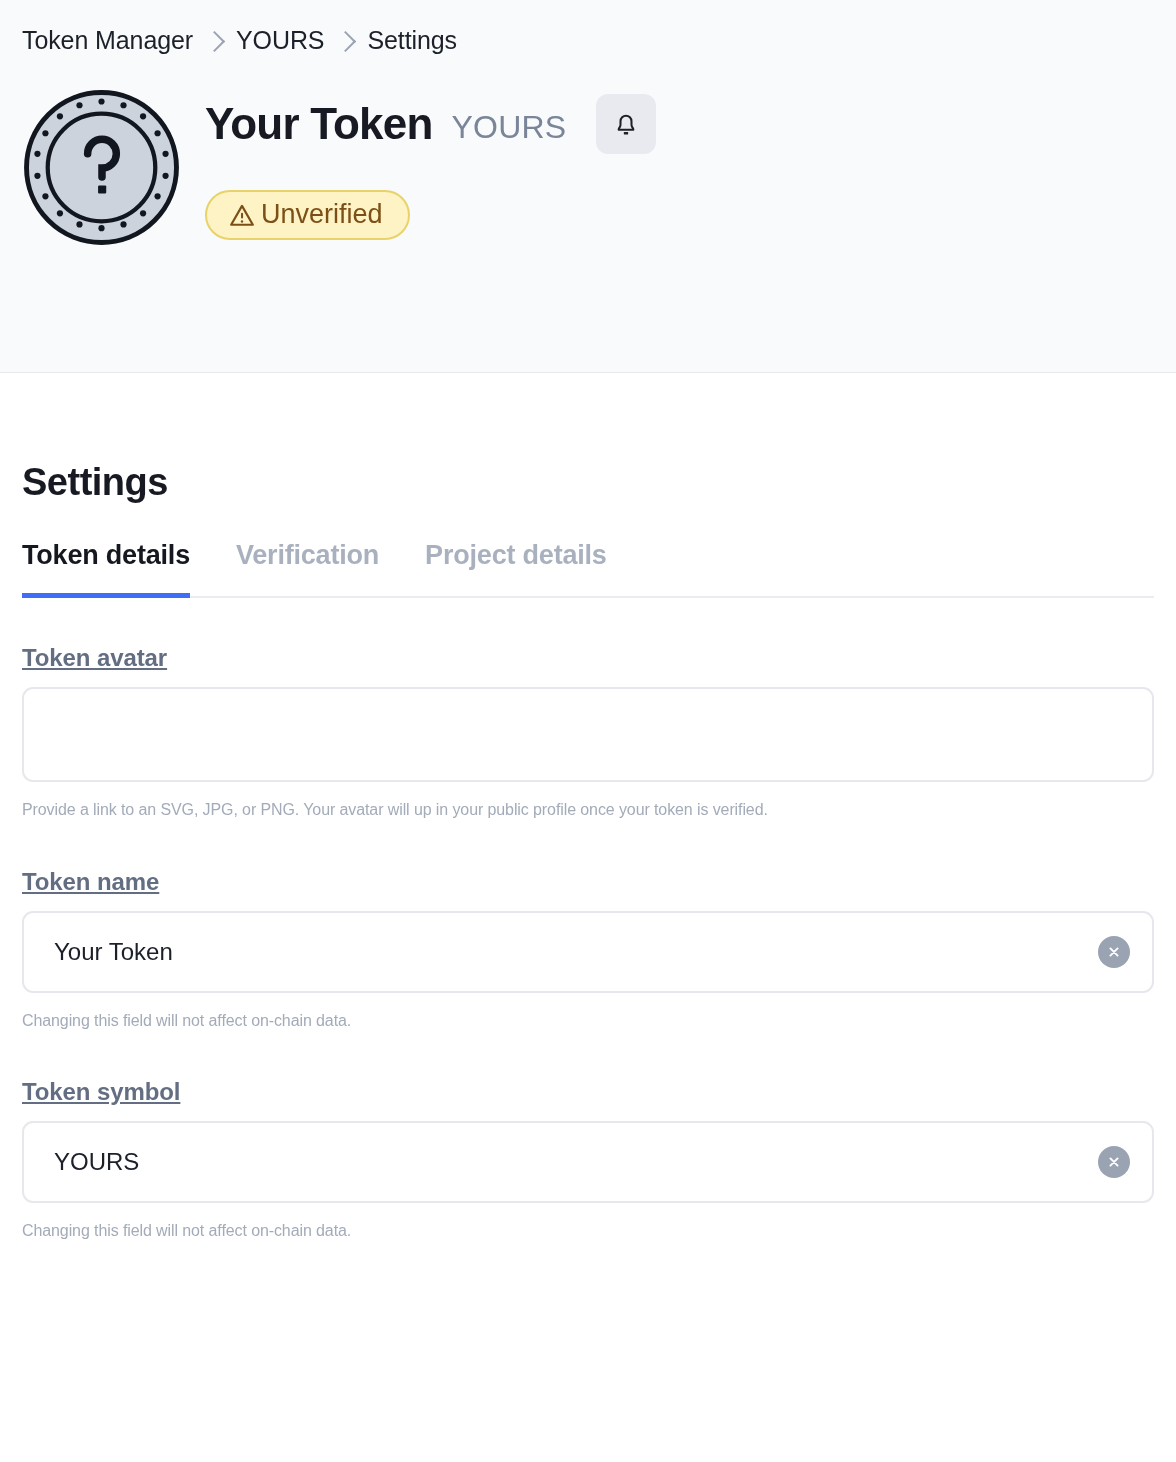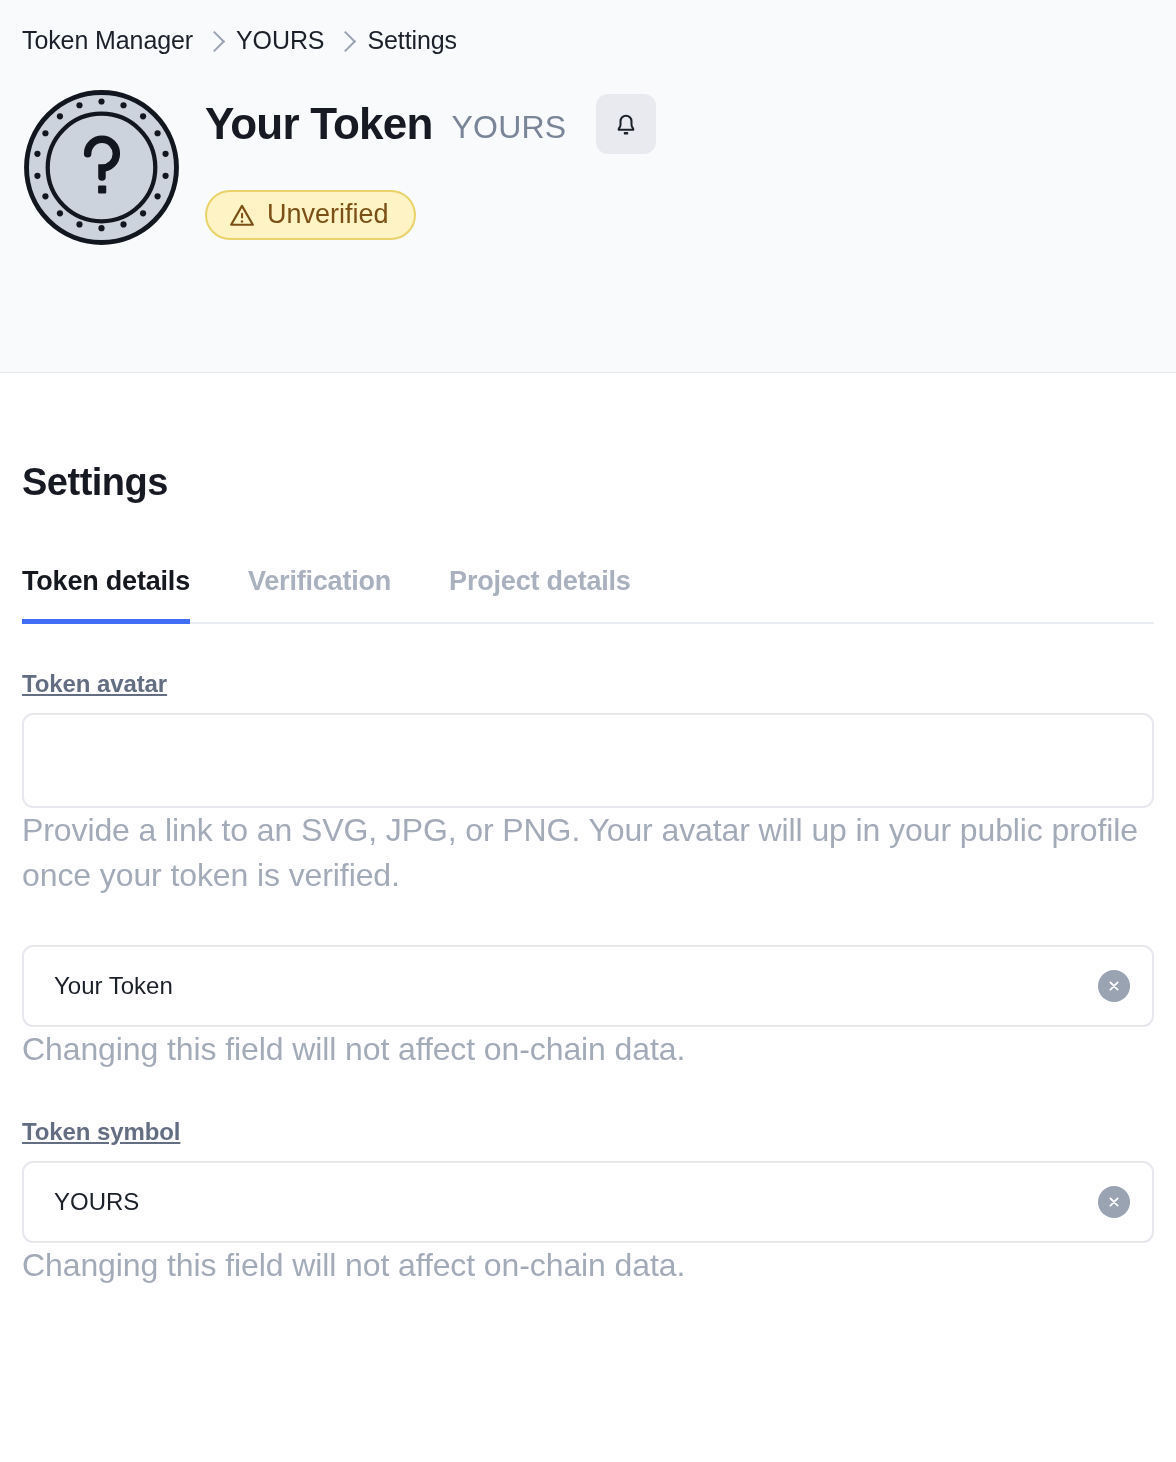--- a/index.html
+++ b/index.html
@@ -95,21 +95,21 @@
     align-items: center;
     justify-content: center;
     cursor: pointer;
     margin-left: 11px;
     flex: none;
   }
 
   .badge {
     display: inline-flex;
     align-items: center;
-    gap: 12px;
+    gap: 6px;
     background: #fdf3c4;
     border: 2px solid #e9d269;
     color: #7c4f16;
     border-radius: 999px;
     padding: 9px 25px 10px 22px;
     font-size: 27px;
     margin-top: 36px;
     cursor: pointer;
   }
   .badge-text { line-height: 1; }
@@ -123,22 +123,22 @@
     font-size: 38px;
     font-weight: bold;
     color: #171a22;
     letter-spacing: -0.5px;
     margin-top: 88px;
   }
 
   .tabs {
     display: flex;
     align-items: center;
-    gap: 58px;
-    margin-top: 62px;
+    gap: 46px;
+    margin-top: 36px;
     border-bottom: 2px solid #e9ecf1;
   }
   .tab {
     font-size: 27px;
     font-weight: bold;
     color: #a9b1bf;
     padding-bottom: 22px;
     margin-bottom: -2px;
     border-bottom: 5px solid transparent;
     cursor: pointer;
@@ -189,23 +189,24 @@
     background: #9aa3b2;
     border: none;
     padding: 0;
     display: flex;
     align-items: center;
     justify-content: center;
     cursor: pointer;
   }
 
   .helper {
-    font-size: 32px;
+    font-size: 16px;
     color: #a3abb9;
     line-height: 1.42;
+    margin-top: 17px;
     max-width: 1135px;
     letter-spacing: -0.1px;
   }
 </style>
 </head>
 <body>
 
 <div class="page-header">
 
   <nav class="breadcrumb">
@@ -282,20 +283,21 @@
 
   <div class="field">
     <label class="field-label">Token avatar</label>
     <div class="input-wrap">
       <input class="text-input tall" type="text" value="" style="">
     </div>
     <p class="helper">Provide a link to an SVG, JPG, or PNG. Your avatar will up in your public profile once your token is verified.</p>
   </div>
 
   <div class="field">
+    <label class="field-label">Token name</label>
     <div class="input-wrap">
       <input class="text-input" type="text" value="Your Token" style="">
       <button class="clear-btn">
         <svg width="16" height="16" viewBox="0 0 16 16">
           <path d="M4.4 4.4 11.6 11.6M11.6 4.4 4.4 11.6" stroke="#ffffff" stroke-width="1.9" stroke-linecap="round"></path>
         </svg>
       </button>
     </div>
     <p class="helper">Changing this field will not affect on-chain data.</p>
   </div>

